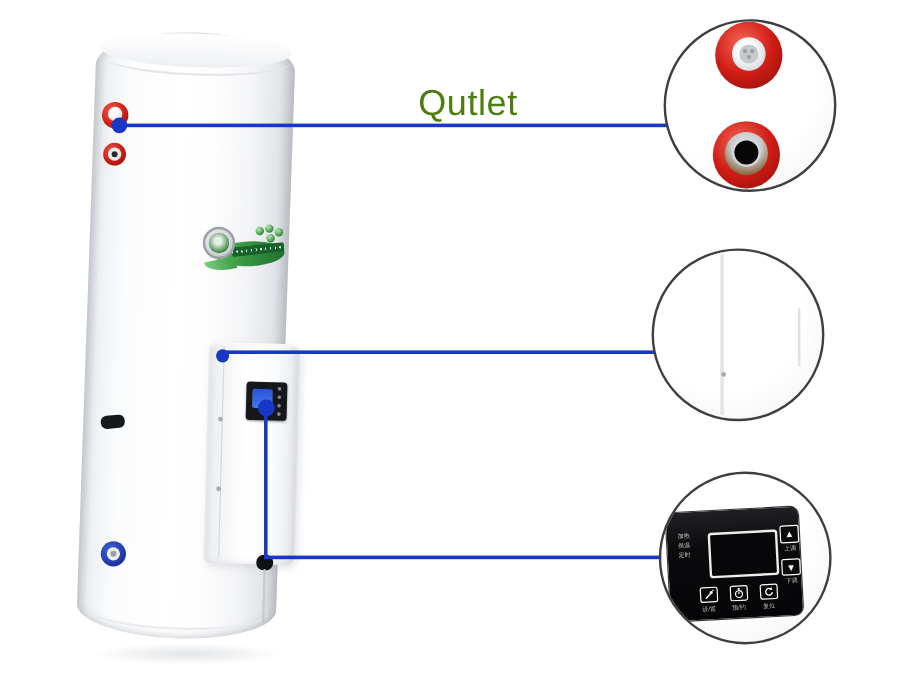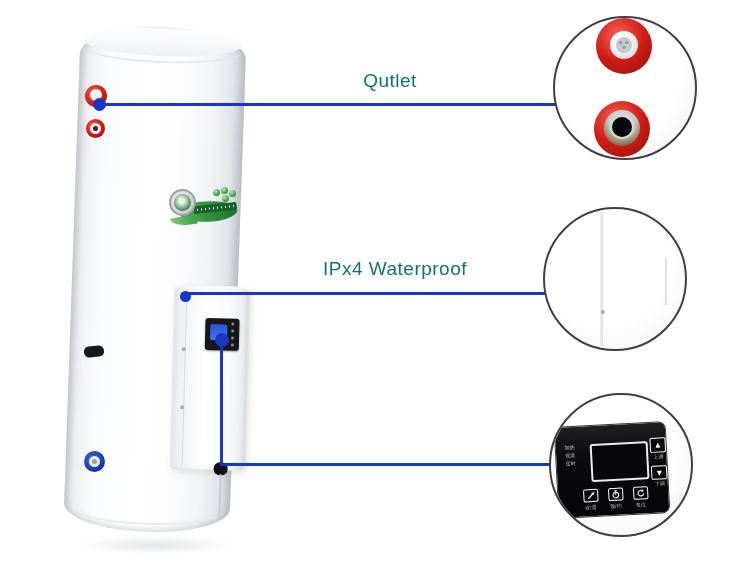--- a/index.html
+++ b/index.html
@@ -70,21 +70,21 @@
         box-shadow:0 1px 2px rgba(0,0,0,.4);}
   .mini-screen{left:5px;top:6px;width:17px;height:16px;border-radius:2px;
         background:linear-gradient(180deg,#2a54d8 0%,#3f78ee 100%);}
   .mini-dot{width:3px;height:3px;border-radius:50%;background:#858b93;}
   .gland{left:44px;top:176px;width:14px;height:13px;background:#101114;border-radius:45%;}
   .cable{left:50px;top:188px;width:2px;height:46px;background:#c7cace;}
 
   
   .c-line{background:#1837c4;}
   .c-dot{border-radius:50%;background:#1837c4;}
-  .c-label{color:#0f766e;font-size:19px;letter-spacing:.5px;text-align:center;}
+  .c-label{color:#4d7c0f;font-size:30px;letter-spacing:.5px;text-align:center;}
 
   
   .circle{border:2px solid #3f3f41;border-radius:50%;box-sizing:border-box;overflow:hidden;
         background:radial-gradient(circle at 42% 38%,#ffffff 55%,#f0f1f3 95%);}
   .circle-top{left:553px;top:16px;width:144px;height:144px;}
   .circle-mid{left:543px;top:207px;width:144px;height:144px;}
   .circle-bot{left:549px;top:393px;width:144px;height:144px;}
 
   
   .big-red{border-radius:50%;
@@ -171,21 +171,20 @@
       <div class="abs mini-dot" style="left:26px;top:25px;"></div>
     </div>
     <div class="abs gland"></div>
     <div class="abs cable"></div>
   </div>
 
   <div class="abs c-label" style="left:280px;top:70px;width:220px;">Qutlet</div>
   <div class="abs c-line" style="left:99px;top:103px;width:458px;height:3px;"></div>
   <div class="abs c-dot" style="left:93px;top:98px;width:13px;height:13px;"></div>
 
-  <div class="abs c-label" style="left:270px;top:258px;width:250px;">IPx4 Waterproof</div>
   <div class="abs c-line" style="left:185px;top:292px;width:361px;height:3px;"></div>
   <div class="abs c-dot" style="left:180px;top:291px;width:11px;height:11px;"></div>
 
   <div class="abs c-line" style="left:220px;top:340px;width:3px;height:126px;"></div>
   <div class="abs c-line" style="left:220px;top:463px;width:333px;height:3px;"></div>
   <div class="abs c-dot" style="left:215px;top:333px;width:14px;height:14px;"></div>
 
   <div class="abs circle circle-top">
     <div class="abs big-red bf-a">
       <div class="abs cap"></div>

